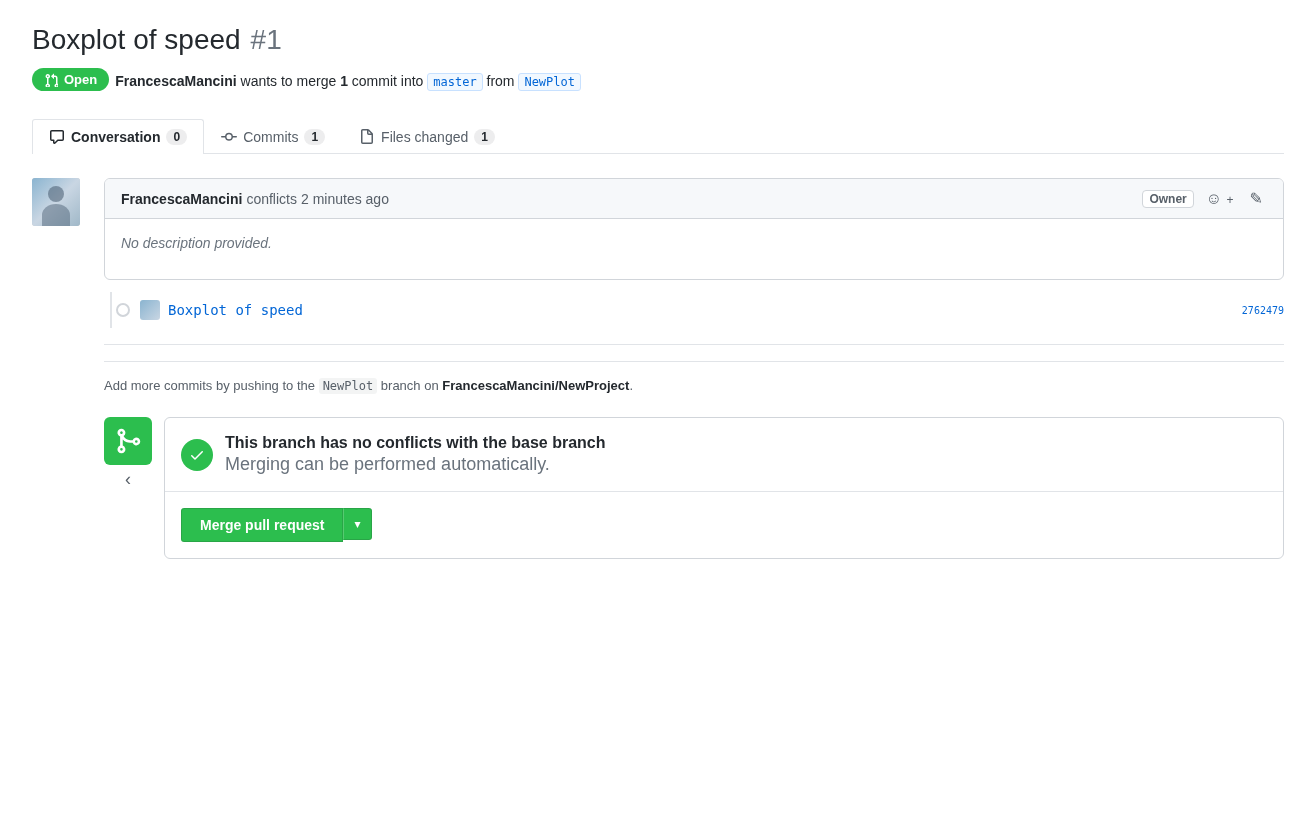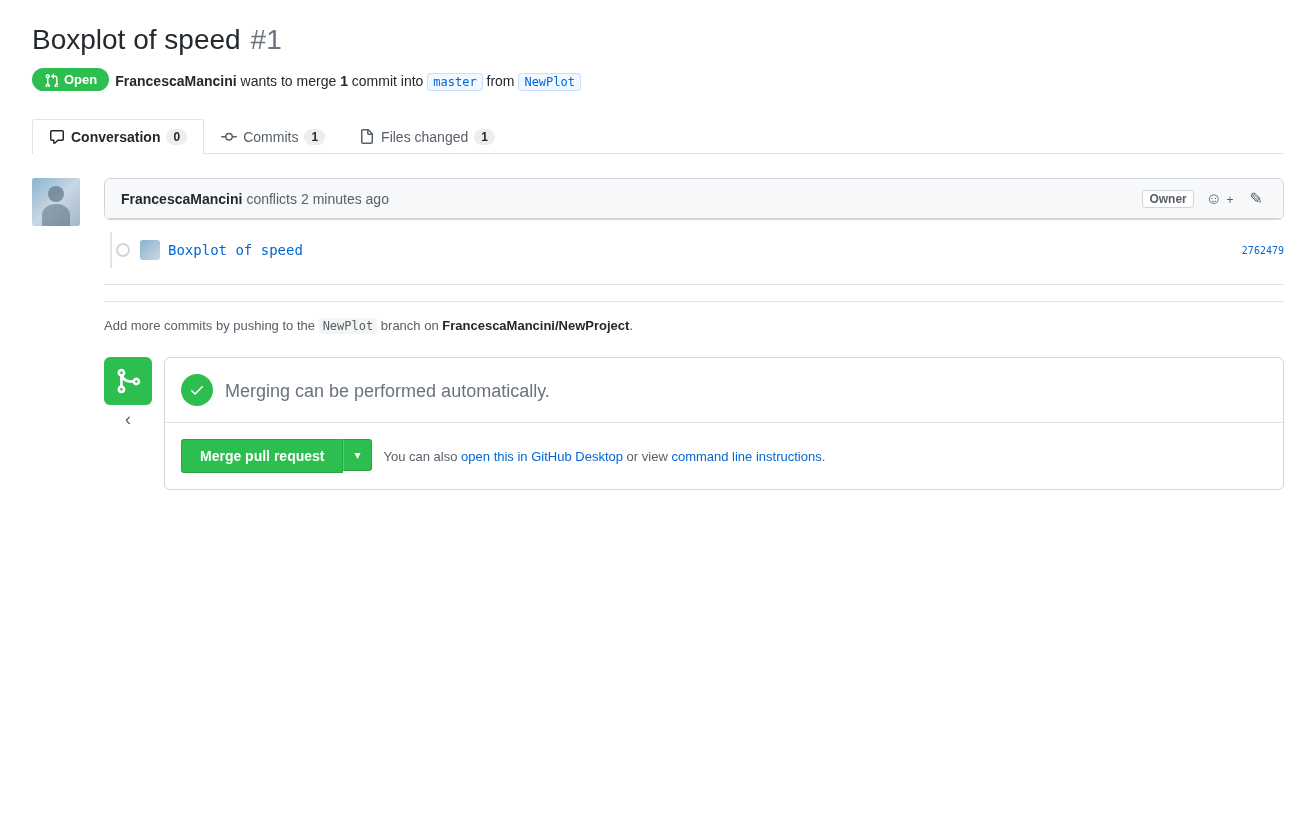--- a/index.html
+++ b/index.html
@@ -406,20 +406,23 @@
           <span class="owner-badge">Owner</span>
           <button class="comment-action-btn" title="Add reaction">
             <span>☺</span>
             <span style="font-size:12px;">+</span>
           </button>
           <button class="comment-action-btn" title="Edit">
             <span>✎</span>
           </button>
         </div>
       </div>
+      <div class="comment-body">
+        <em>No description provided.</em>
+      </div>
     </div>
 
     <div style="padding-left: 12px; position: relative; margin-top: 12px;">
       <div style="position:absolute; left:6px; top:0; bottom:0; width:2px; background:#e1e4e8;"></div>
       <div class="commit-row">
 
         <div style="position:absolute; left:0px; top:50%; transform:translateY(-50%); width:14px; height:14px; border-radius:50%; border:2px solid #d1d5da; background:#fff; display:flex; align-items:center; justify-content:center;">
         </div>
         <div style="margin-left:24px; display:flex; align-items:center; flex:1; gap:8px;">
 
@@ -453,34 +456,29 @@
 
       <div class="merge-content-box">
 
         <div class="merge-status-row">
           <div class="check-icon-circle">
             <svg width="16" height="16" viewBox="0 0 16 16" fill="white">
               <path fill-rule="evenodd" d="M13.78 4.22a.75.75 0 010 1.06l-7.25 7.25a.75.75 0 01-1.06 0L2.22 9.28a.75.75 0 011.06-1.06L6 10.94l6.72-6.72a.75.75 0 011.06 0z"></path>
             </svg>
           </div>
           <div class="merge-status-text">
+            <div class="merge-status-title">This branch has no conflicts with the base branch</div>
             <div class="merge-status-sub">Merging can be performed automatically.</div>
           </div>
         </div>
 
         <div class="merge-actions-row">
           <div class="merge-btn-group">
             <button class="merge-btn">Merge pull request</button>
             <button class="merge-btn-caret">
               <span>▾</span>
             </button>
           </div>
-          <div class="merge-extra-text">
-            <span>You can also</span>
-            <a href="#">open this in GitHub Desktop</a>
-            <span> or view </span>
-            <a href="#">command line instructions</a><span>.</span>
-          </div>
         </div>
       </div>
     </div>
   </div>
 </div>
 
 </body></html>

